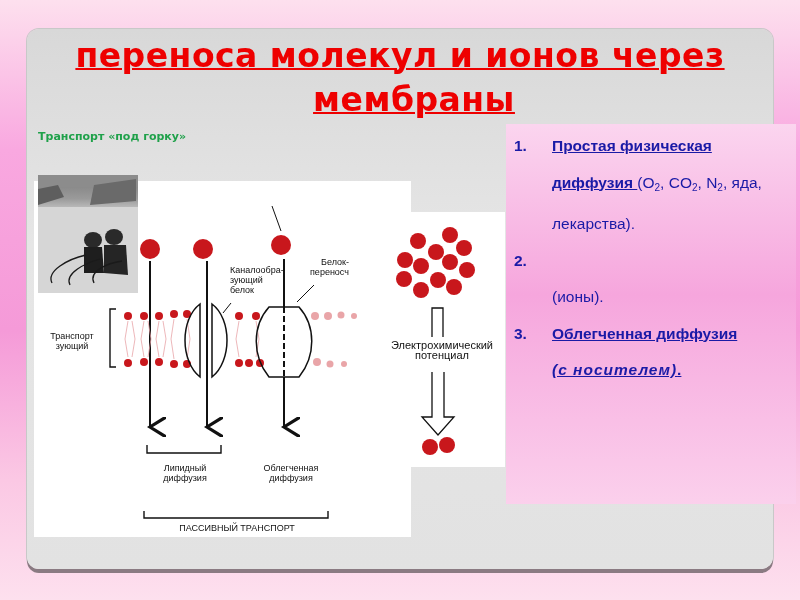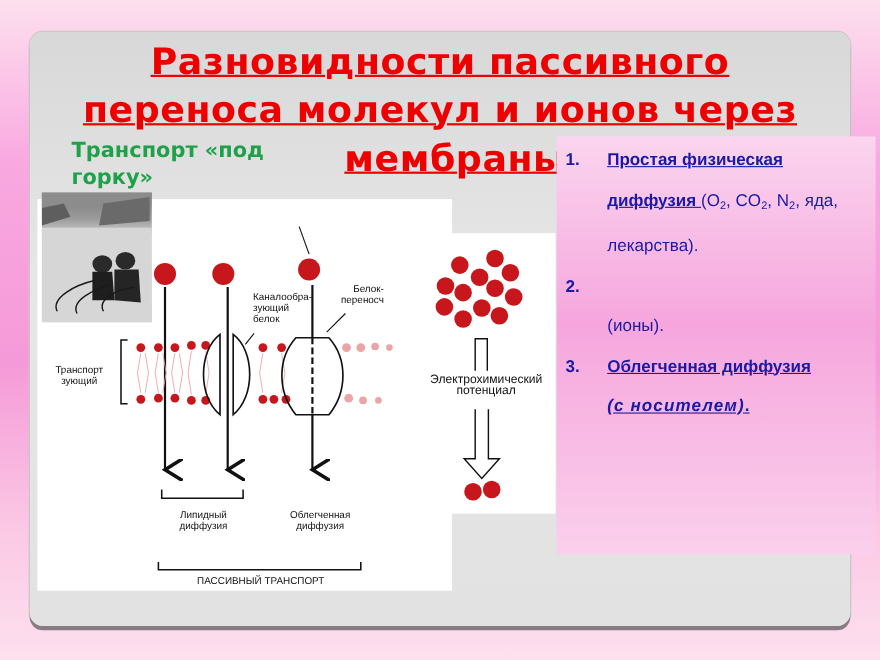--- a/index.html
+++ b/index.html
@@ -16,21 +16,21 @@
   }
   .title {
     position:absolute; left:40px; top:34px; width:720px; text-align:center;
     color:#ee0000; font-weight:bold; font-size:33px; line-height:44px;
     text-decoration: underline; text-decoration-thickness:2px;
     font-family: "DejaVu Sans", sans-serif; letter-spacing:0.5px;
   }
   .title .ln { display:block; }
   .subtitle {
     position:absolute; left:38px; top:125px; color:#1fa14a; font-weight:bold;
-    font-size:19px; line-height:24px; font-family:"DejaVu Sans", sans-serif;margin-left:27px;
+    font-size:11px; line-height:24px; font-family:"DejaVu Sans", sans-serif;
   }
   .photo {
     position:absolute; left:38px; top:175px; width:100px; height:118px;
     background: linear-gradient(180deg, #7a7a7a 0%, #9a9a9a 20%, #d9d9d9 35%, #cfcfcf 100%);
     overflow:hidden;
   }
   .diagram {
     position:absolute; left:34px; top:181px; width:377px; height:356px; background:#ffffff;
   }
   .diagram2 {
@@ -47,21 +47,20 @@
   .sub { font-size:10px; vertical-align:-3px; }
   .ital { font-style:italic; letter-spacing:1px; }
   .dlabel { position:absolute; font-size:9px; color:#111; text-align:center; line-height:10px; }
 </style>
 </head>
 <body>
 
 <div class="card"></div>
 
 <div class="title">
-  <span class="ln">Разновидности пассивного</span>
   <span class="ln">переноса молекул и ионов через</span>
   <span class="ln" style="padding-left:28px">мембраны</span>
 </div>
 
 <div class="subtitle" style="width:200px">Транспорт «под горку»</div>
 
 <div class="diagram">
   <svg width="377" height="356" viewBox="0 0 377 356">
     <defs>
       <marker id="ah" markerWidth="10" markerHeight="10" refX="5" refY="8" orient="auto">

